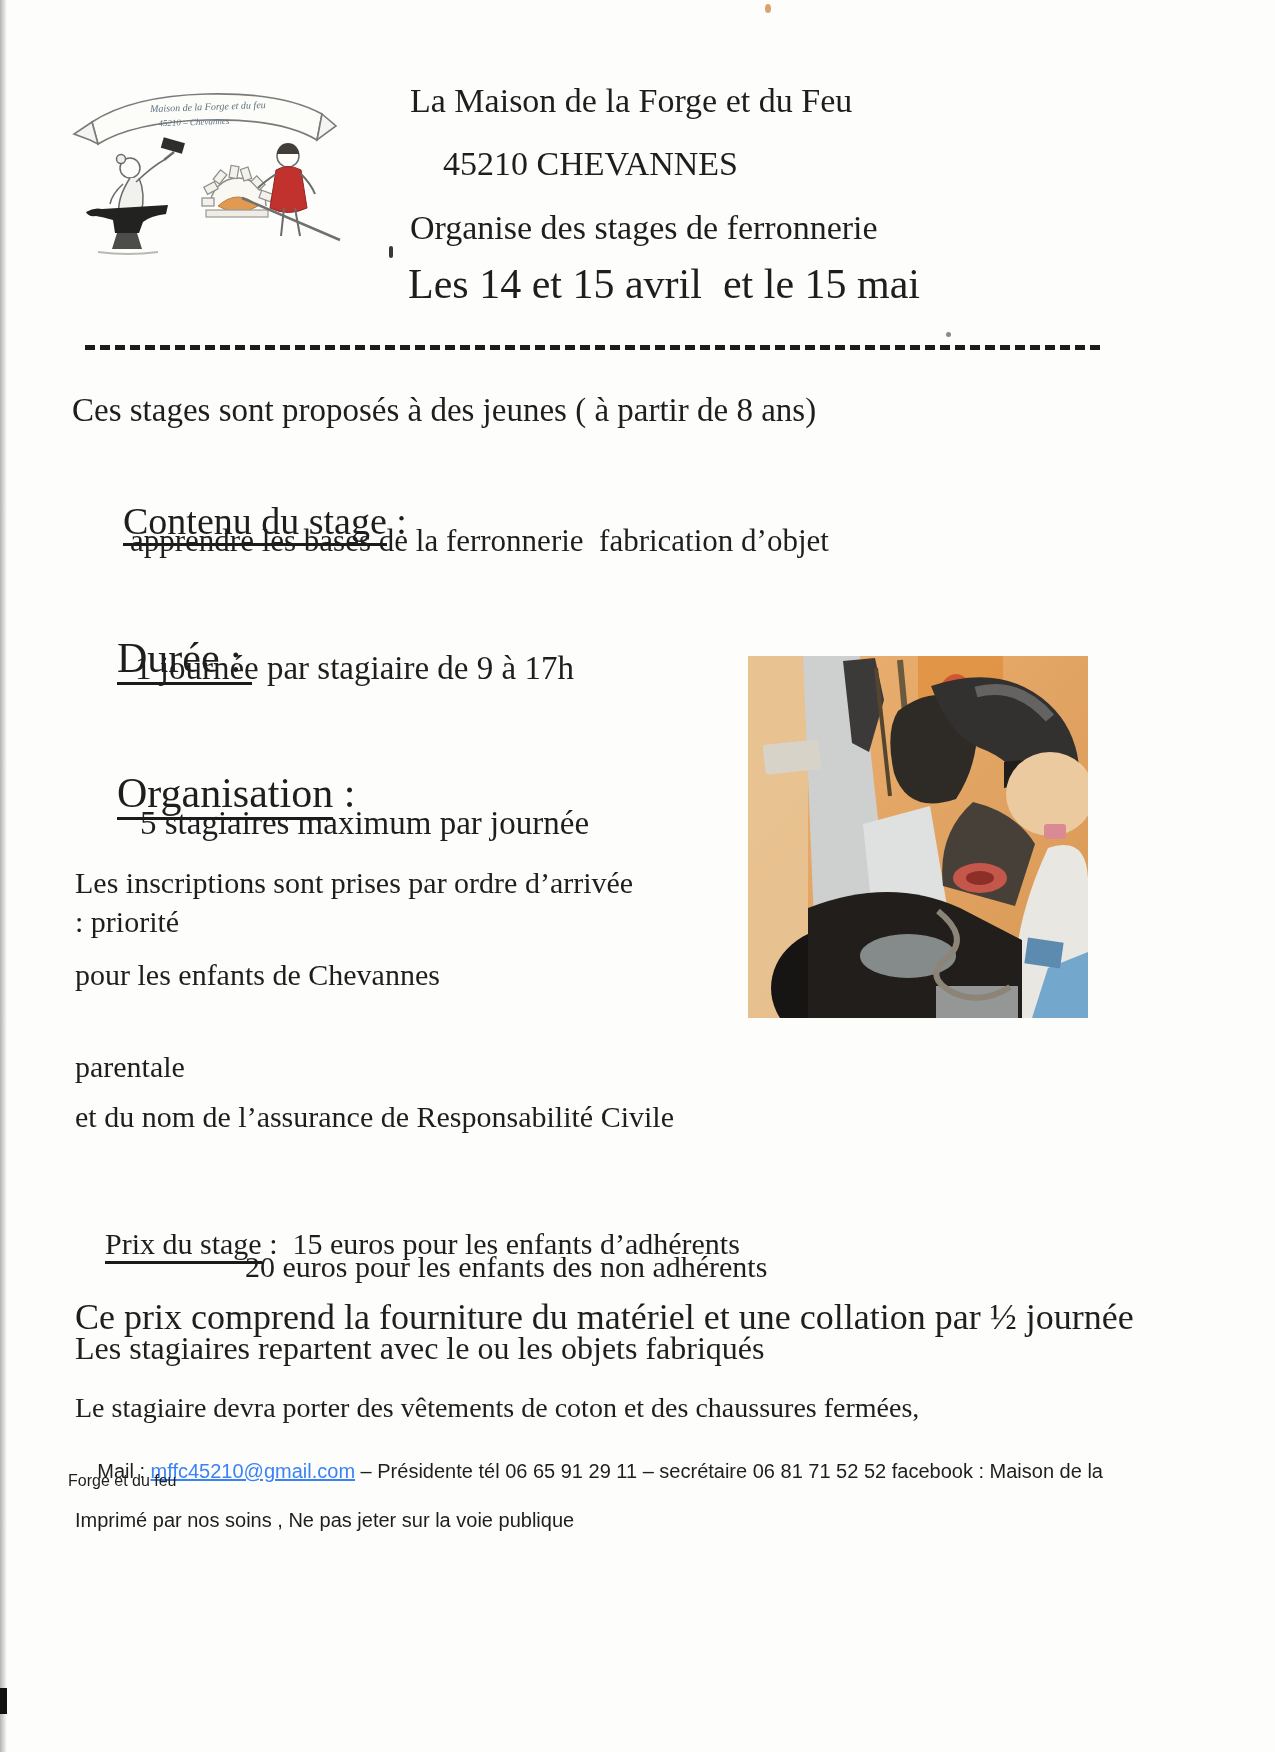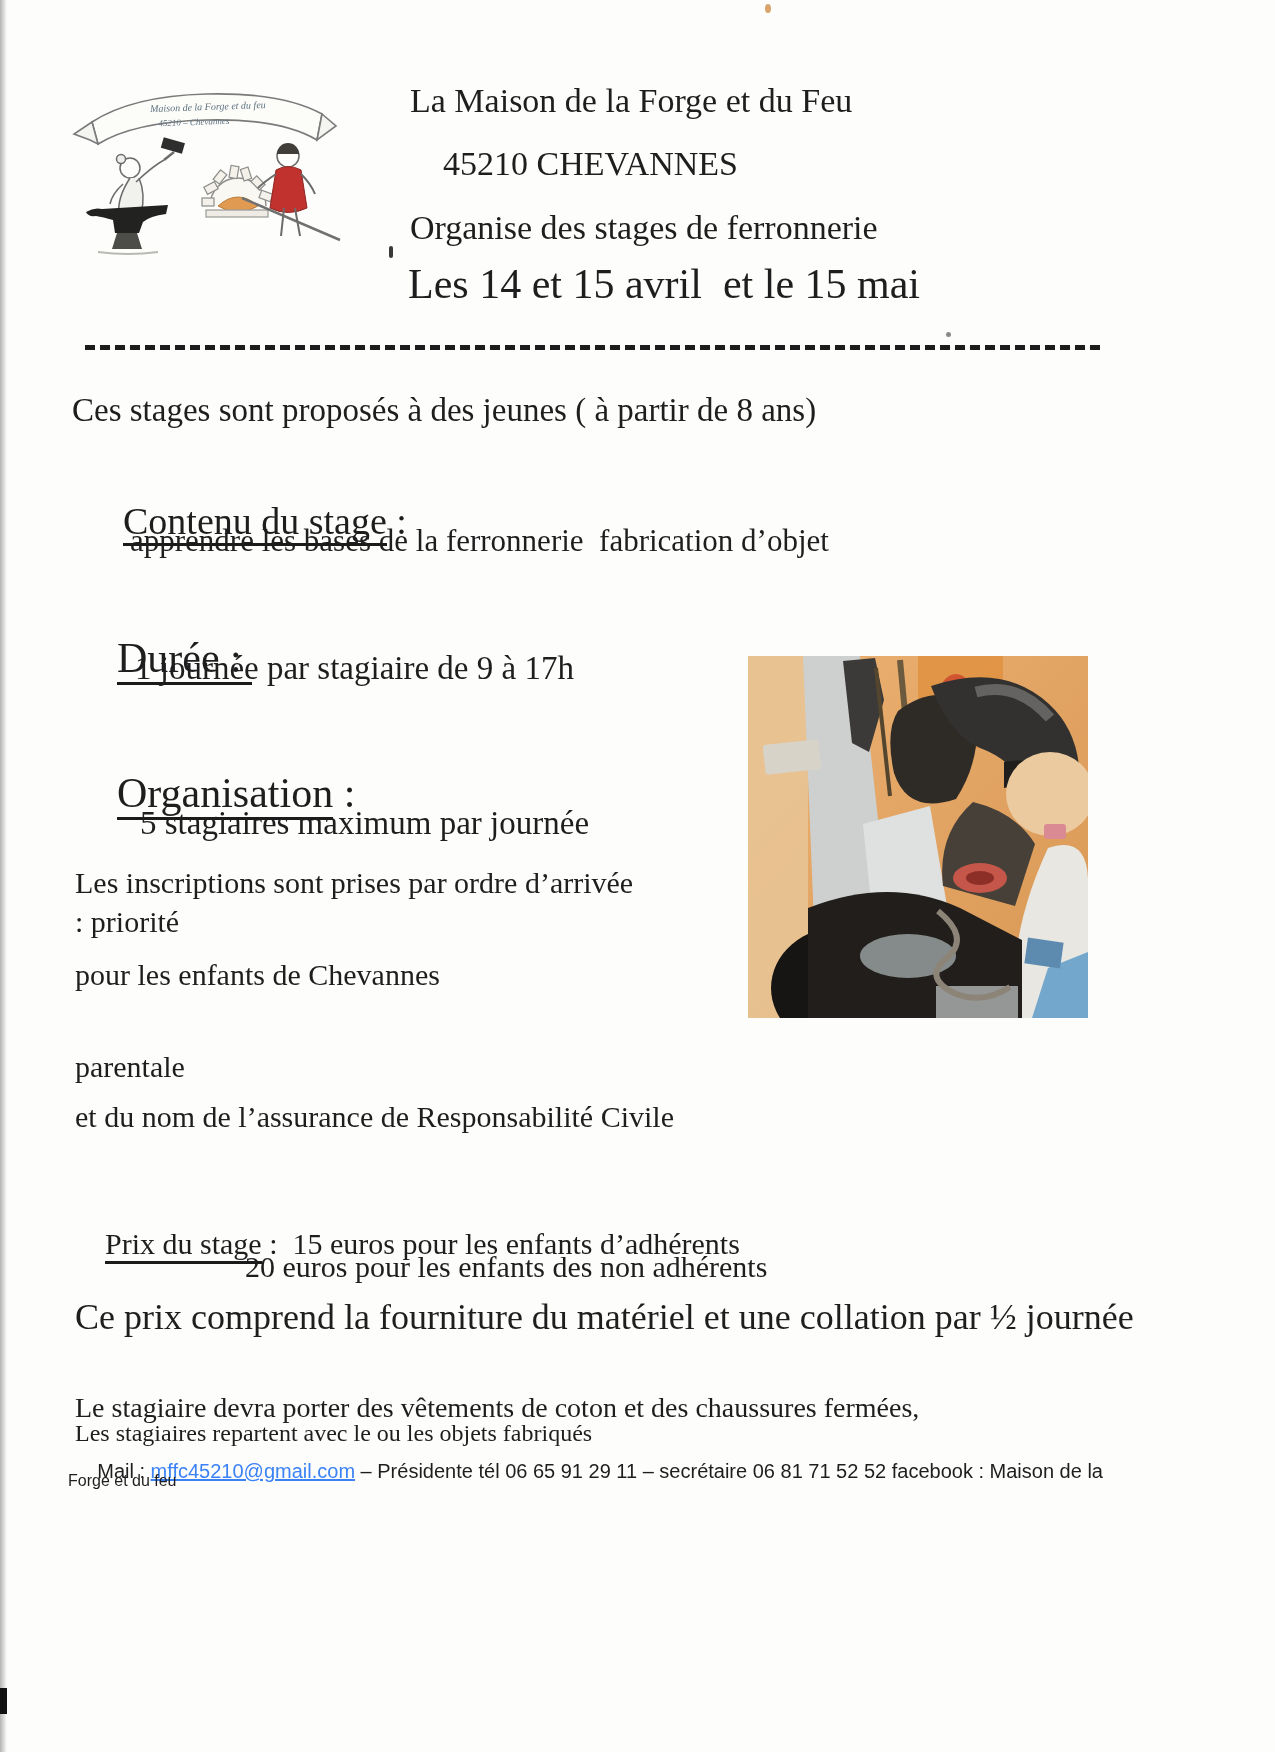--- a/index.html
+++ b/index.html
@@ -150,21 +150,22 @@
   <div class="abs serif" style="left:75px;top:905px;font-size:30px;">: priorité</div>
   <div class="abs serif" style="left:75px;top:958px;font-size:30px;">pour les enfants de Chevannes</div>
   <div class="abs serif" style="left:75px;top:1050px;font-size:30px;">parentale</div>
   <div class="abs serif" style="left:75px;top:1100px;font-size:30px;">et du nom de l’assurance de Responsabilité Civile</div>
 
   <div class="abs serif" style="left:75px;top:1193px;font-size:30px;">
     <span class="u">Prix du stage</span><span> :  </span><span>15 euros pour les enfants d’adhérents</span>
   </div>
   <div class="abs serif" style="left:245px;top:1250px;font-size:30px;">20 euros pour les enfants des non adhérents</div>
   <div class="abs serif" style="left:75px;top:1296px;font-size:36px;">Ce prix comprend la fourniture du matériel et une collation par ½ journée</div>
-  <div class="abs serif" style="left:75px;top:1420px;font-size:24px;text-align:right;">Les stagiaires repartent avec le ou les objets fabriqués</div>
+  <div class="abs serif" style="left:75px;top:1330px;font-size:32px;text-align:right;">Les stagiaires repartent avec le ou les objets fabriqués</div>
   <div class="abs serif" style="left:75px;top:1392px;font-size:28px;">Le stagiaire devra porter des vêtements de coton et des chaussures fermées,</div>
 
   <div class="abs sans" style="left:75px;top:1437px;font-size:20px;">
     <span>Mail : </span><a class="mail">mffc45210@gmail.com</a><span> – Présidente tél 06 65 91 29 11 – secrétaire 06 81 71 52 52 facebook : Maison de la</span>
   </div>
   <div class="abs sans" style="left:68px;top:1472px;font-size:16px;">Forge et du feu</div>
+  <div class="abs sans" style="left:75px;top:1509px;font-size:20px;">Imprimé par nos soins , Ne pas jeter sur la voie publique</div>
 
 </div>
 
 </body></html>

